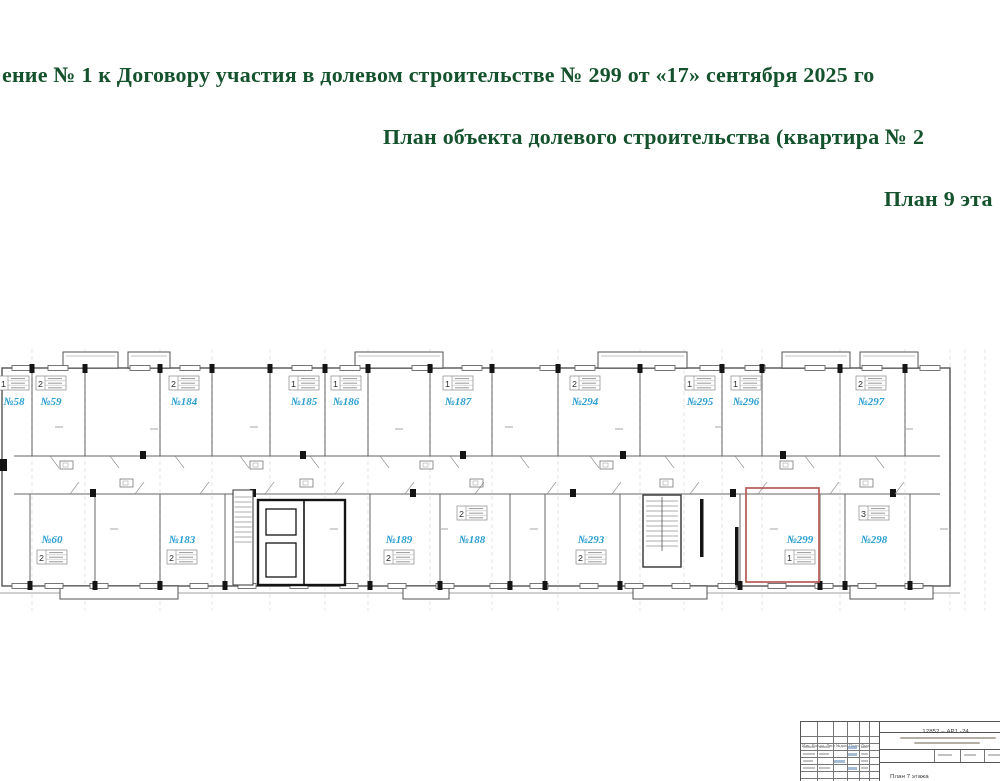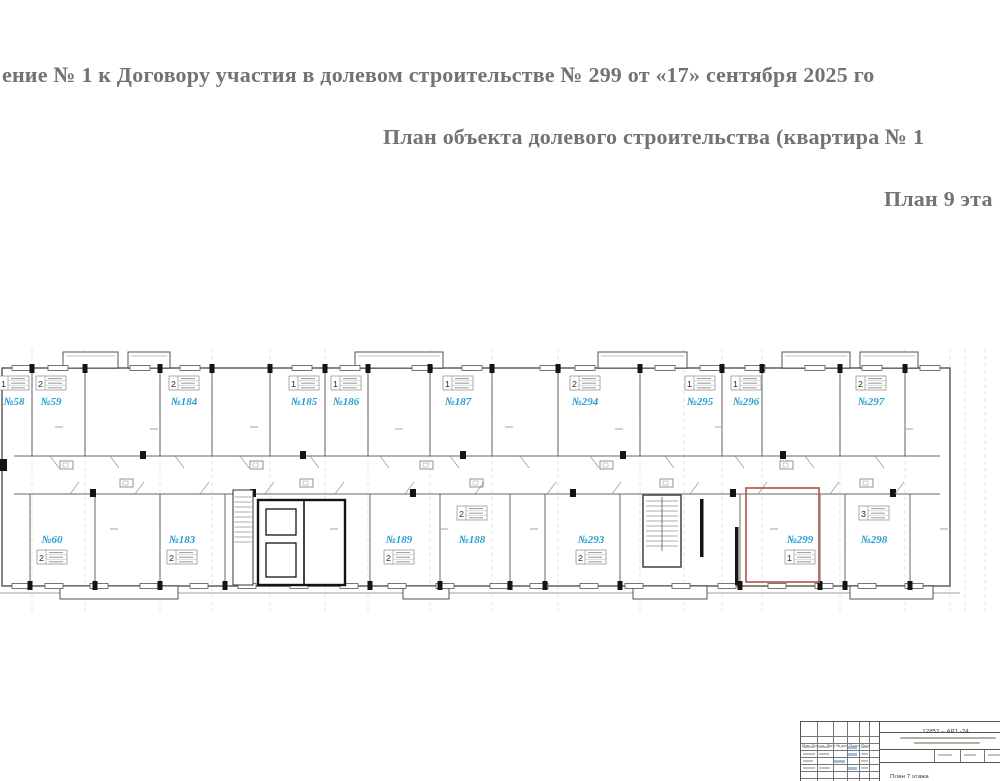--- a/index.html
+++ b/index.html
@@ -1,21 +1,21 @@
 <!DOCTYPE html>
 <html><head>
 <meta charset="utf-8">
 <style>
   html,body{margin:0;padding:0;}
   body{
     width:1000px;height:781px;position:relative;overflow:hidden;
     background:#ffffff;font-family:"Liberation Serif",serif;
   }
   .doc-line{
-    position:absolute;white-space:nowrap;font-weight:bold;color:#737373;
+    position:absolute;white-space:nowrap;font-weight:bold;color:#14532d;
     font-size:22px;letter-spacing:0.2px;
   }
   #plan-wrap{position:absolute;left:0;top:339px;width:1000px;height:281px;}
   
   #stamp{
     position:absolute;left:800px;top:721px;width:210px;height:70px;
     border:1.1px solid #555;background:#fff;font-family:"Liberation Sans",sans-serif;
   }
   #stamp .v{position:absolute;top:0;bottom:0;width:0;border-left:0.6px solid #777;}
   #stamp .h{position:absolute;left:0;width:78px;height:0;border-top:0.6px solid #777;}
@@ -28,21 +28,21 @@
   .stamp-row2{position:absolute;left:0;right:0;top:27px;height:12px;border-top:0.7px solid #555;border-bottom:0.7px solid #555;}
   .stamp-row2 .v2{position:absolute;top:0;bottom:0;border-left:0.6px solid #777;}
   .sheet-title{position:absolute;left:10px;top:45px;color:#454545;}
   .sig-bar{position:absolute;height:2px;background:#9a9a9a;opacity:.6;}
   .sig-blue{position:absolute;height:2.5px;background:#7d9fc6;opacity:.7;}
 </style>
 </head>
 <body>
 
 <div class="doc-line" style="top:62px;left:2px;">ение № 1 к Договору участия в долевом строительстве № 299 от «17» сентября 2025 го</div>
-<div class="doc-line" style="top:124px;left:383px;">План объекта долевого строительства (квартира № 1</div>
+<div class="doc-line" style="top:124px;left:383px;">План объекта долевого строительства (квартира № 2</div>
 <div class="doc-line" style="top:186px;left:884px;">План 9 эта</div>
 
 <div id="plan-wrap">
   <svg id="plan-svg" width="1000" height="281" viewBox="0 0 1000 281" xmlns="http://www.w3.org/2000/svg">
       <line x1="32" y1="10" x2="32" y2="272" stroke="#d8d8d8" stroke-width="0.7" stroke-dasharray="4 3"></line>
       <line x1="85" y1="10" x2="85" y2="272" stroke="#d8d8d8" stroke-width="0.7" stroke-dasharray="4 3"></line>
       <line x1="160" y1="10" x2="160" y2="272" stroke="#d8d8d8" stroke-width="0.7" stroke-dasharray="4 3"></line>
       <line x1="212" y1="10" x2="212" y2="272" stroke="#d8d8d8" stroke-width="0.7" stroke-dasharray="4 3"></line>
       <line x1="270" y1="10" x2="270" y2="272" stroke="#d8d8d8" stroke-width="0.7" stroke-dasharray="4 3"></line>
       <line x1="325" y1="10" x2="325" y2="272" stroke="#d8d8d8" stroke-width="0.7" stroke-dasharray="4 3"></line>

